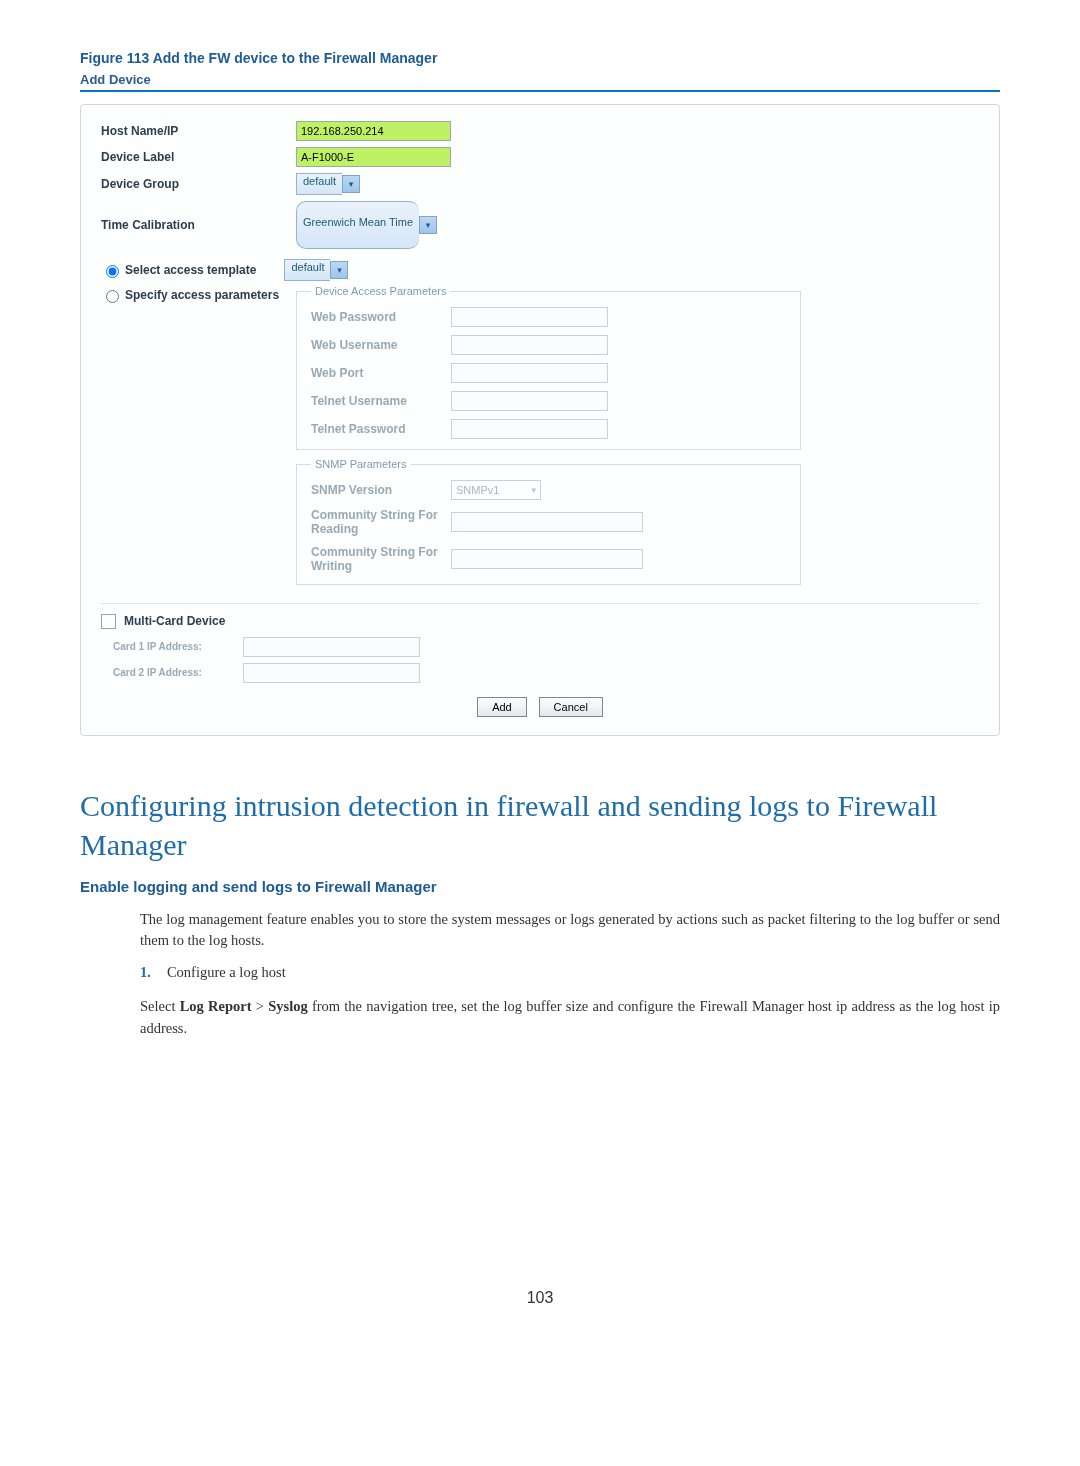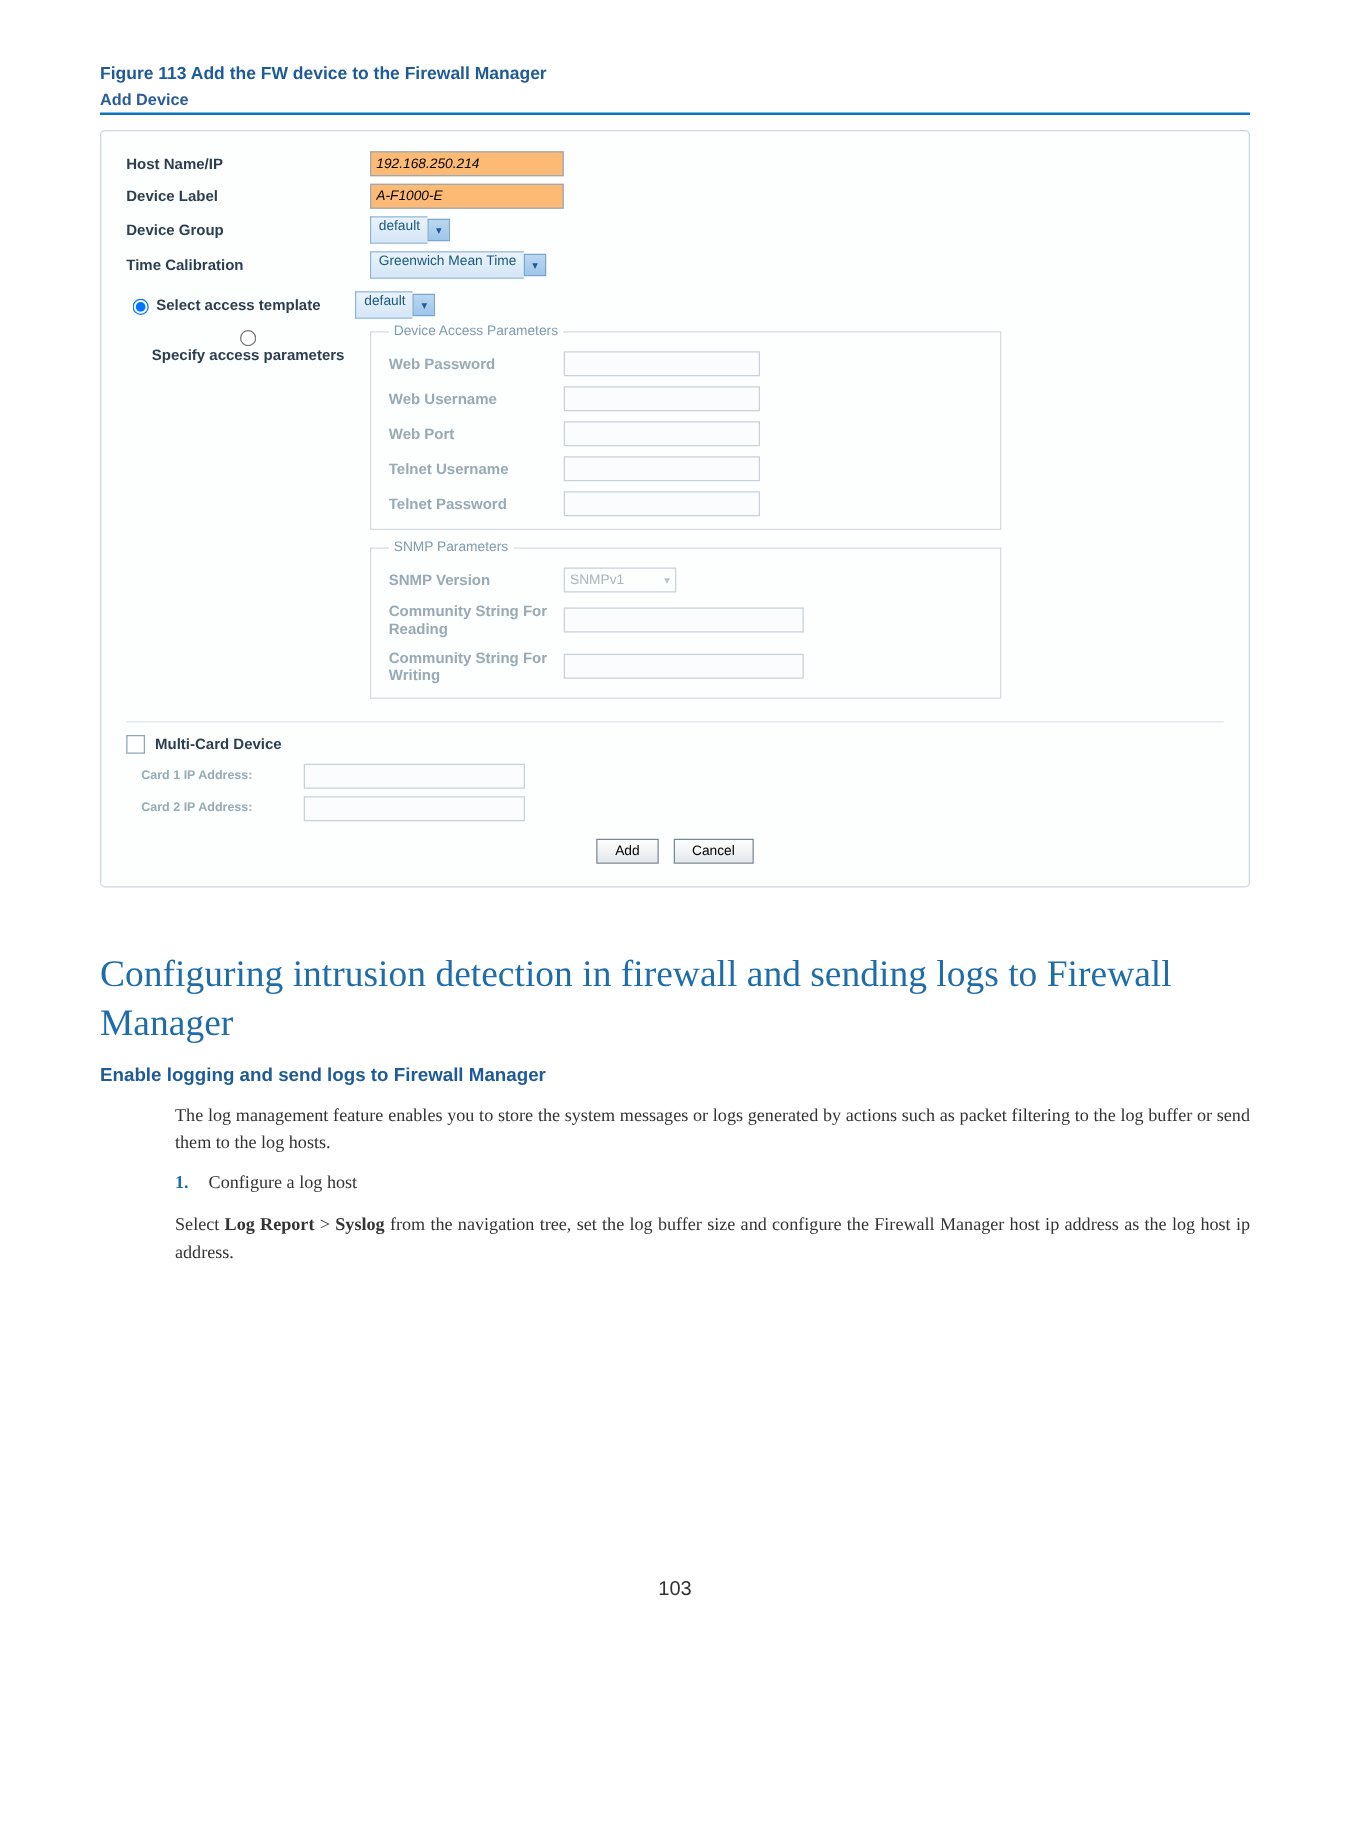--- a/index.html
+++ b/index.html
@@ -48,22 +48,21 @@
     font-weight: bold;
     font-size: 12px;
     color: #2c3e50;
   }
   .text-input {
     border: 1px solid #9aa9b5;
     height: 18px;
     padding: 0 4px;
     font-size: 11px;
     width: 145px;
-    background: #fdba74;
-    font-style: italic;
+    background: #bef264;
   }
   .select {
     border: 1px solid #8fb5d6;
     background: linear-gradient(#eaf2fb,#d5e6f7);
     font-size: 11px;
     height: 18px;
     color: #1a5a7a;
     padding: 0 2px;
   }
   .dropdown-arrow {
@@ -244,38 +243,38 @@
       <div class="form-label">Device Group</div>
       <span style="display:inline-flex;align-items:center;">
         <span class="select" style="padding:1px 6px;border-right:none;">default</span>
         <span class="dropdown-arrow">▾</span>
       </span>
     </div>
 
     <div class="form-row">
       <div class="form-label">Time Calibration</div>
       <span style="display:inline-flex;align-items:center;">
-        <span class="select" style="padding:1px 6px;border-right:none;">Greenwich Mean Time</span>
+        <span class="select" style="padding:14px 6px;border-right:none;border-radius:10px;">Greenwich Mean Time</span>
         <span class="dropdown-arrow">▾</span>
       </span>
     </div>
 
     <div class="radio-row">
       <input type="radio" checked="" style="">
       <span class="radio-label">Select access template</span>
       <span style="width:28px;"></span>
       <span style="display:inline-flex;align-items:center;">
         <span class="select" style="padding:1px 6px;border-right:none;">default</span>
         <span class="dropdown-arrow">▾</span>
       </span>
     </div>
 
     <div class="lower-flex">
       <div class="radio-col">
-        <div class="radio-row" style="margin:2px 0 0 0;flex-direction:column;">
+        <div class="radio-row" style="margin:2px 0 0 0;">
           <input type="radio" style="">
           <span class="radio-label">Specify access parameters</span>
         </div>
       </div>
 
       <div>
         <fieldset class="fieldset">
           <legend class="fieldset-legend">Device Access Parameters</legend>
           <div class="disabled-row">
             <div class="disabled-label">Web Password</div>

